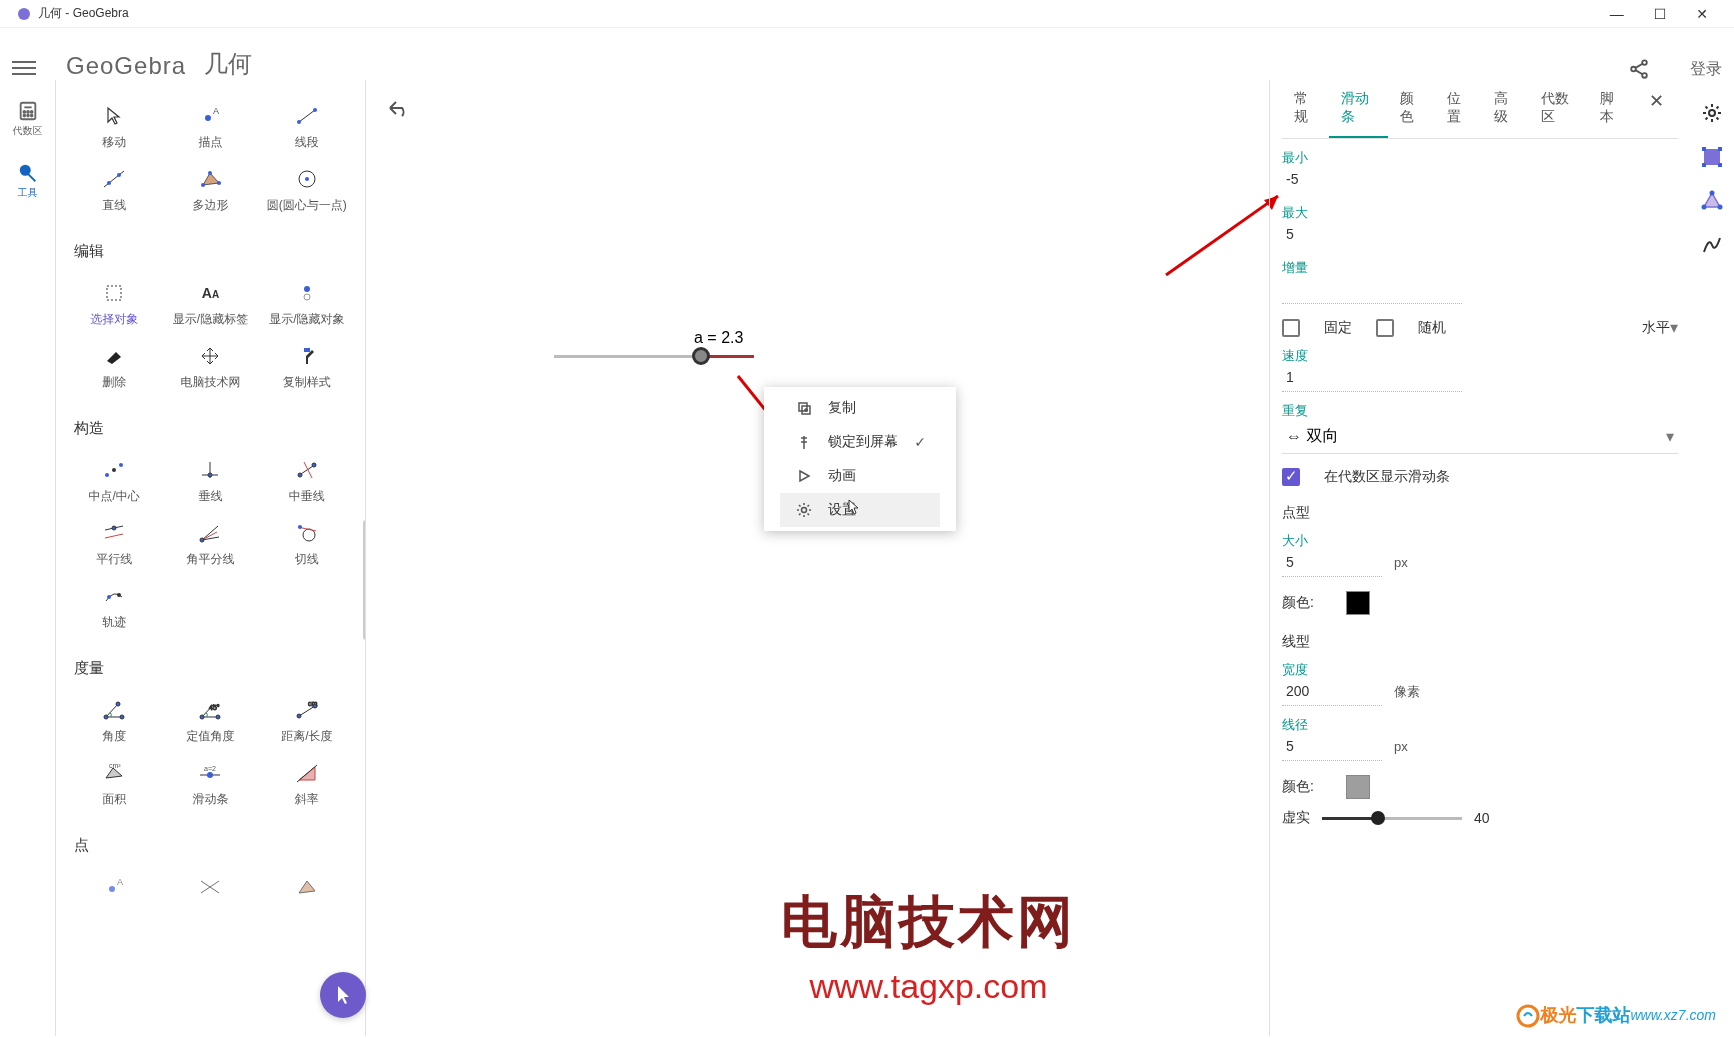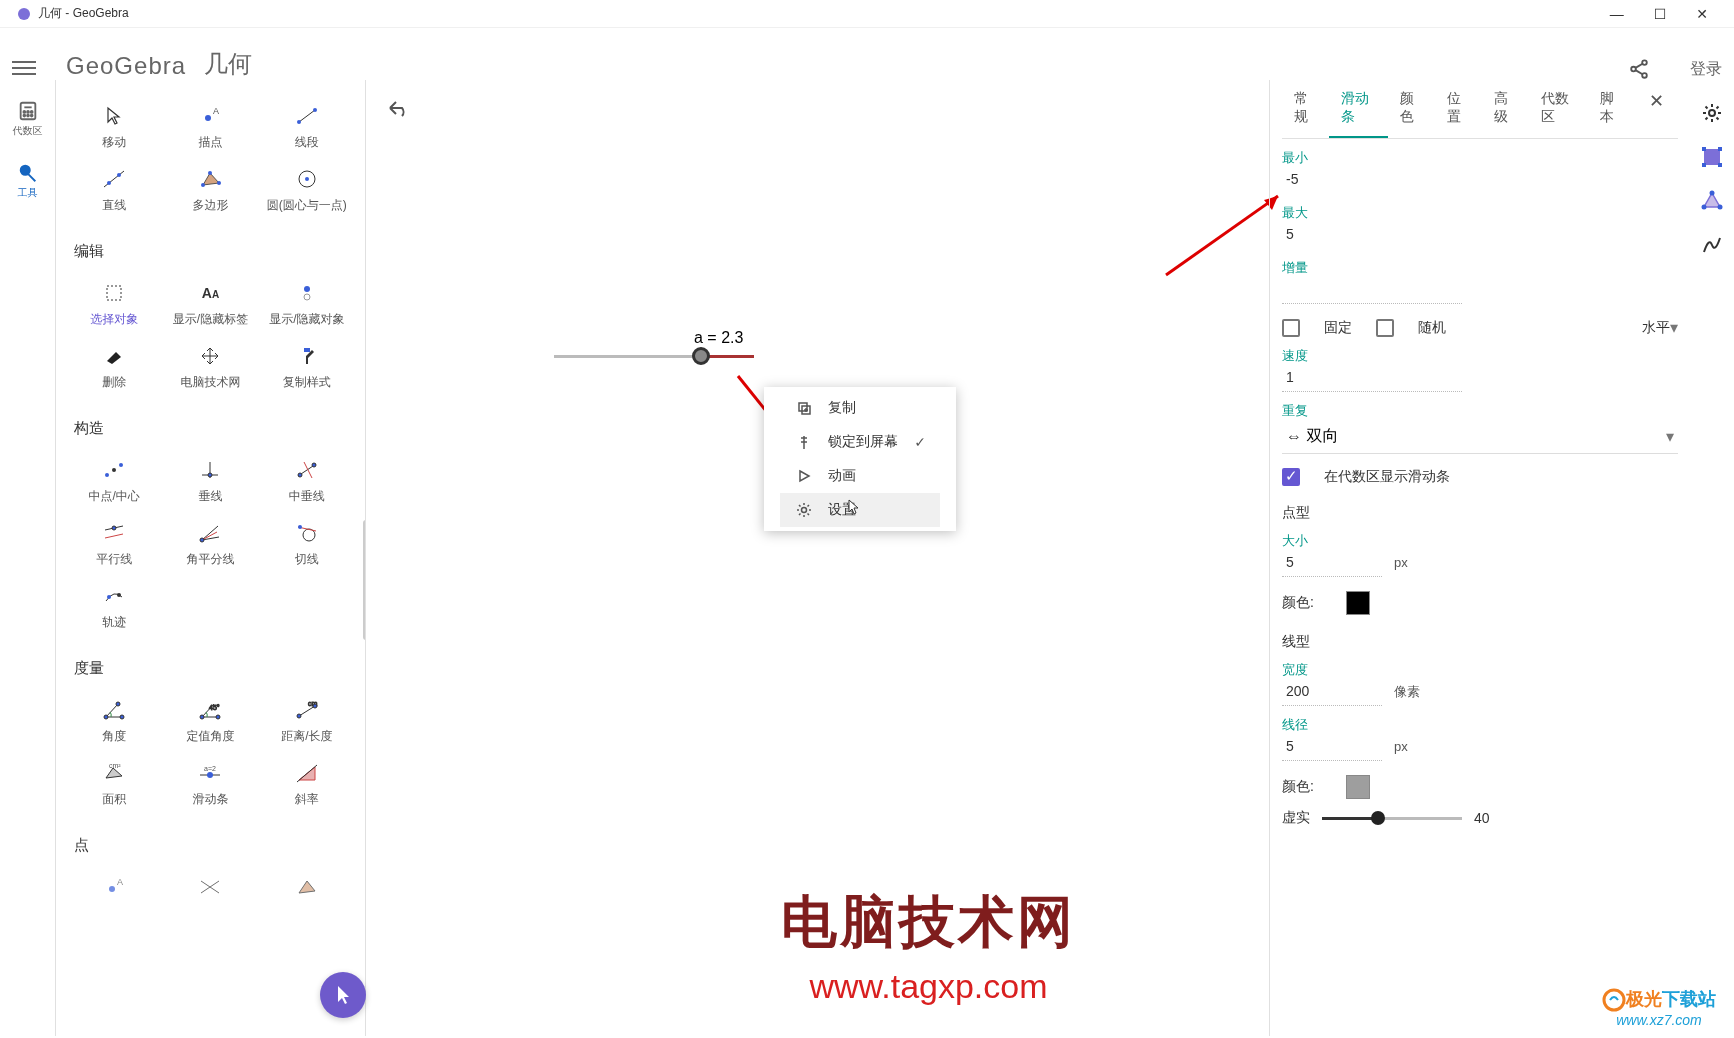--- a/index.html
+++ b/index.html
@@ -100,21 +100,21 @@
 .range-slider { position: relative; width: 140px; height: 3px; background: #bbb; }
 .range-slider-fill { position: absolute; left: 0; top: 0; height: 3px; background: #333; }
 .range-knob { position: absolute; top: -6px; width: 14px; height: 14px; border-radius: 50%; background: #222; }
 .range-val { font-size: 14px; color: #333; }
 
 
 .right-rail { width: 44px; padding-top: 22px; display: flex; flex-direction: column; align-items: center; gap: 22px; }
 .right-rail-icon { cursor: pointer; }
 
 
-.xz-watermark { position: absolute; right: 18px; bottom: 10px; display: flex; flex-direction: column; align-items: center; }
+.xz-watermark { position: absolute; right: 18px; bottom: 10px; display: flex; flex-direction: row; align-items: center; }
 .xz-logo { font-size: 18px; color: #1ea0d8; font-weight: bold; }
 .xz-logo .orange { color: #f08020; }
 .xz-url { font-size: 14px; color: #1ea0d8; font-style: italic; }
 </style>
 </head>
 <body>
 
 <div class="titlebar">
   <svg class="titlebar-icon" viewBox="0 0 16 16">
       <circle cx="8" cy="8" r="6" fill="#7c6fd8"></circle>

